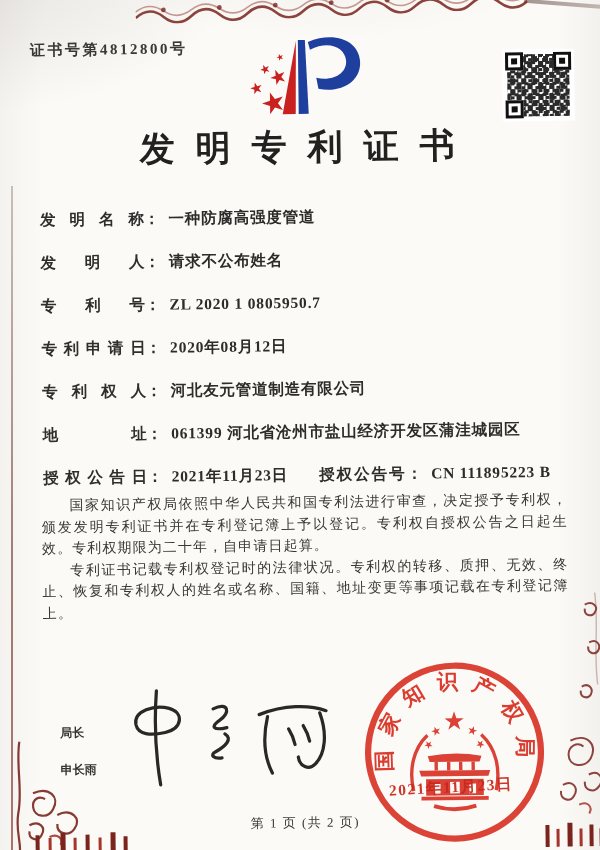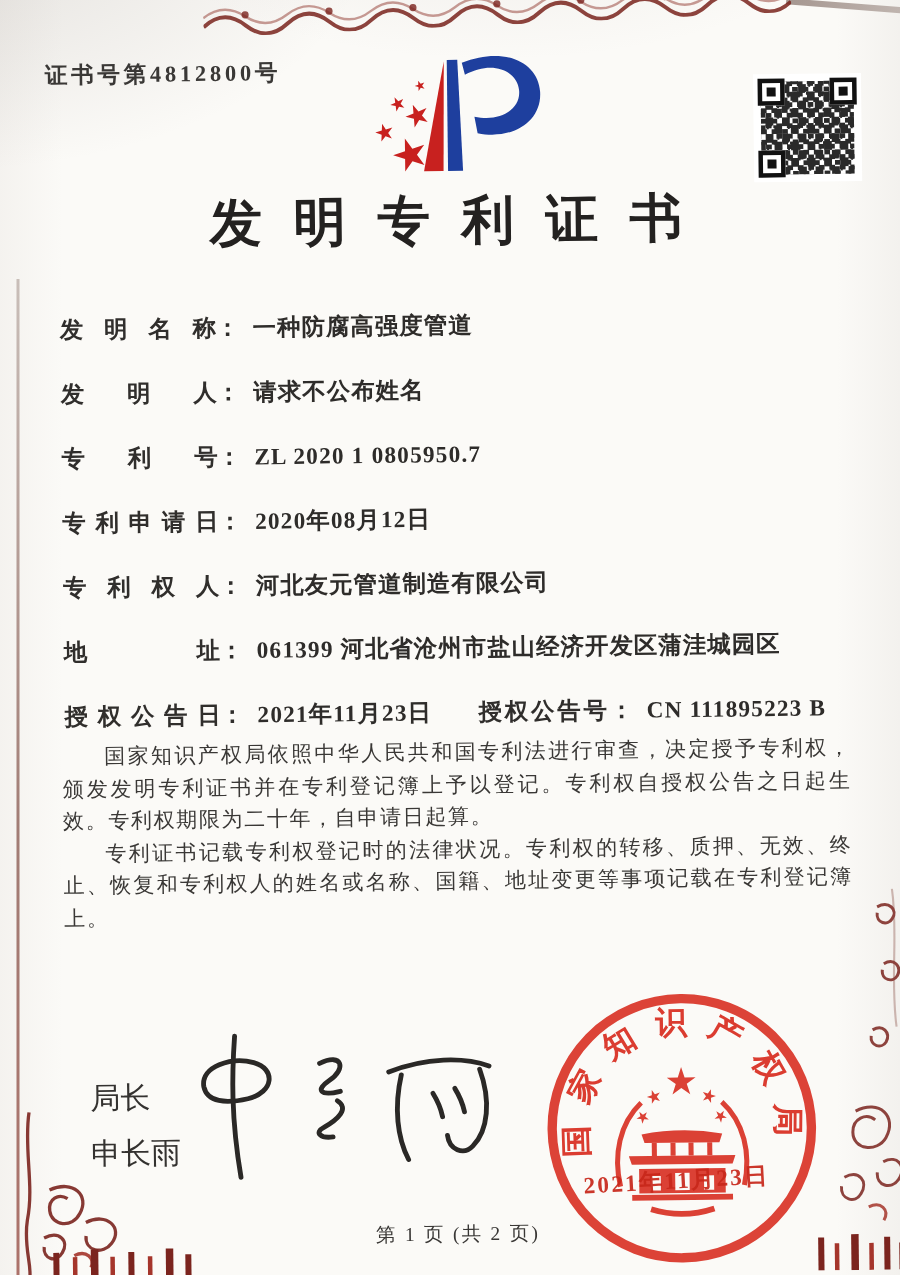--- a/index.html
+++ b/index.html
@@ -31,21 +31,21 @@
           text-align:justify;text-align-last:justify;vertical-align:baseline;}
   .colon{font-size:15.5px;font-weight:700;color:#302e2c;}
   .fvalue{margin-left:9px;font-size:15.5px;font-weight:600;letter-spacing:.8px;color:#2e2c2a;}
   .pair2{position:absolute;left:276px;top:0;}
   .flabel2{font-size:15.5px;font-weight:700;letter-spacing:2px;color:#302e2c;}
 
   .paras{left:40px;top:492px;width:526px;}
   .paras p{margin:0;font-size:14px;line-height:21.5px;letter-spacing:1.1px;color:#3a3836;
            text-indent:2em;text-align:justify;font-weight:500;}
 
-  .director{left:56px;top:712px;font-size:20px;font-weight:400;color:#343230;line-height:37px;}
+  .director{left:56px;top:712px;font-size:12px;font-weight:700;color:#343230;line-height:37px;}
 
   .footer{left:0;top:814px;width:100%;text-align:center;font-size:13px;letter-spacing:1.5px;color:#3a3836;}
 
   .seal-wrap{left:354px;top:658px;width:192px;height:192px;opacity:.95;}
   .seal-date{left:384px;top:779px;font-size:15.5px;font-weight:700;letter-spacing:1.5px;
              color:#c8271a;transform:rotate(-2.5deg);opacity:.92;}
 
   .qr{left:506px;top:52px;width:72px;height:72px;background:#fff;}
   .qr-noise{position:absolute;inset:5px;
     background:

